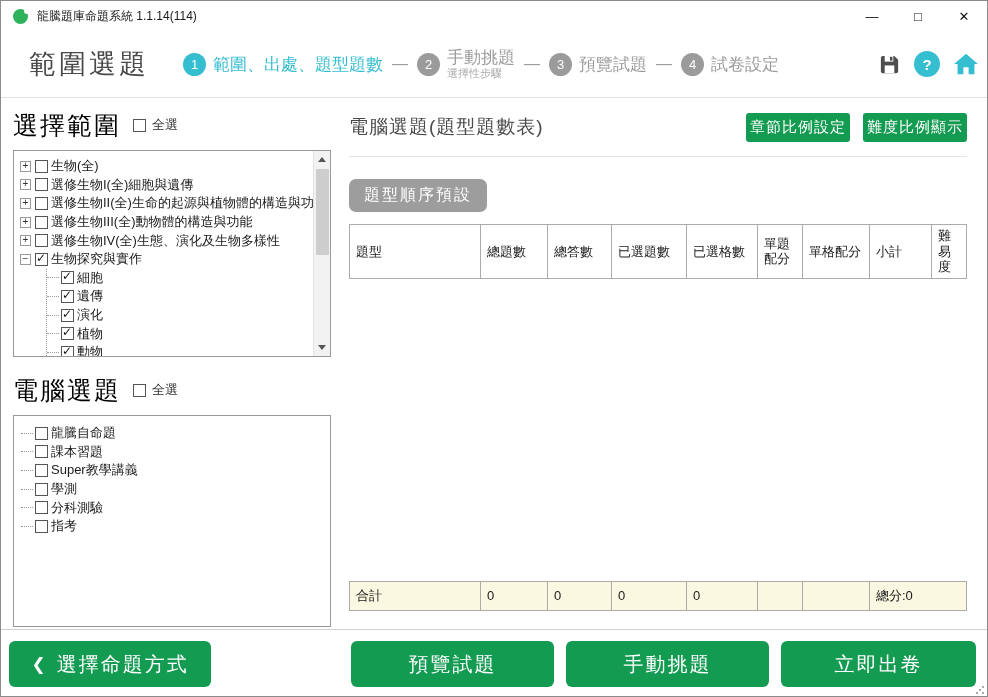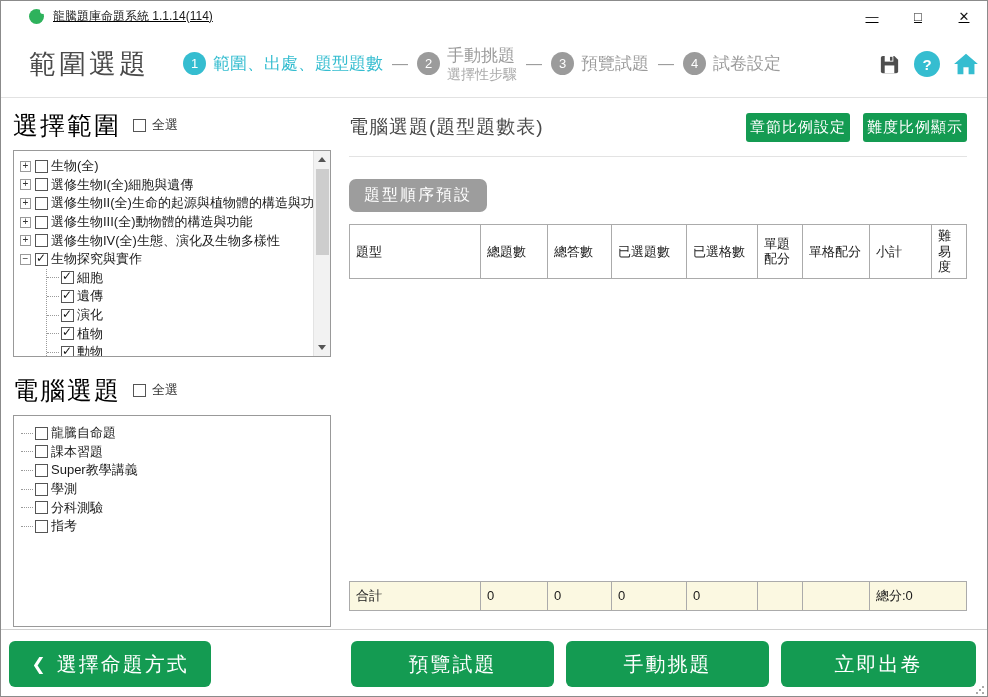--- a/index.html
+++ b/index.html
@@ -1,42 +1,42 @@
 <!DOCTYPE html>
 <html><head>
 <meta charset="utf-8">
 <style>
   * { margin:0; padding:0; box-sizing:border-box; }
   html,body { background:#cfcfcf; font-family:"Liberation Sans","DejaVu Sans",sans-serif; }
   .window { width:988px; height:697px; background:#fff; border:1px solid #8b8b8b;
             position:relative; overflow:hidden; }
 
   
-  .titlebar { height:30px; display:flex; align-items:center; padding-left:28px;text-decoration:underline; }
+  .titlebar { height:30px; display:flex; align-items:center; padding-left:12px; }
   .app-logo { width:15px; height:15px; border-radius:50%; background:#2eb express25c; background:#2eb25c; position:relative; flex:0 0 auto; }
   .app-logo::after { content:""; position:absolute; width:6px; height:6px; background:#fff; border-radius:50%; top:-1px; right:-2px; }
   .title-text { font-size:12px; color:#1a1a1a; margin-left:9px; }
   .win-controls { margin-left:auto; display:flex; height:100%; }
   .win-btn { width:46px; height:100%; display:flex; align-items:center; justify-content:center;
              font-size:13px; color:#111; cursor:pointer; }
 
   
   .header { height:67px; display:flex; align-items:center; padding:0 8px 0 28px;
             border-bottom:1px solid #e2e2e2; }
   .page-title { font-size:27px; color:#4a4a4a; letter-spacing:3px; margin-right:34px; white-space:nowrap; }
   .steps { display:flex; align-items:center; font-size:17px; white-space:nowrap; }
   .step { display:flex; align-items:center; }
   .step-circle { width:23px; height:23px; border-radius:50%; background:#9b9b9b; color:#fff;
                  font-size:13px; display:flex; align-items:center; justify-content:center;
                  margin-right:7px; flex:0 0 auto; }
   .step-label { color:#9b9b9b; }
   .step.active .step-circle { background:#35bdd0; }
   .step.active .step-label { color:#35bdd0; }
   .step-text2 { display:flex; flex-direction:column; align-items:flex-start; line-height:1.15; }
-  .step-sub { font-size:14px; color:#aaa; }
+  .step-sub { font-size:11px; color:#aaa; }
   .dash { color:#9b9b9b; margin:0 9px; font-size:16px; }
   .header-icons { margin-left:auto; display:flex; align-items:center; gap:13px; }
   .help-icon { width:26px; height:26px; border-radius:50%; background:#35bdd0; color:#fff;
                font-size:15px; font-weight:bold; display:flex; align-items:center; justify-content:center; cursor:pointer; }
   .icon-btn { cursor:pointer; display:flex; }
 
   
   .content { display:flex; height:531px; }
   .left-col { width:333px; padding:13px 0 0 12px; flex:0 0 auto; }
   .section-head { display:flex; align-items:center; height:28px; }

